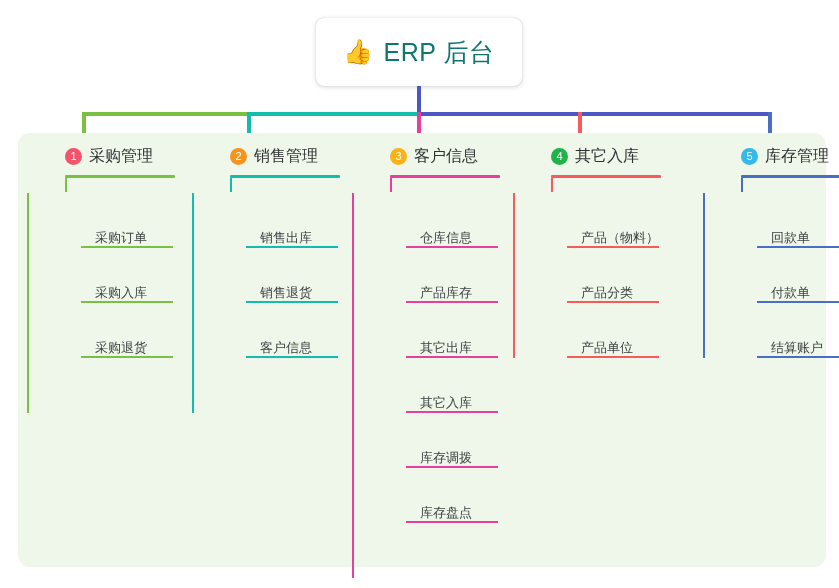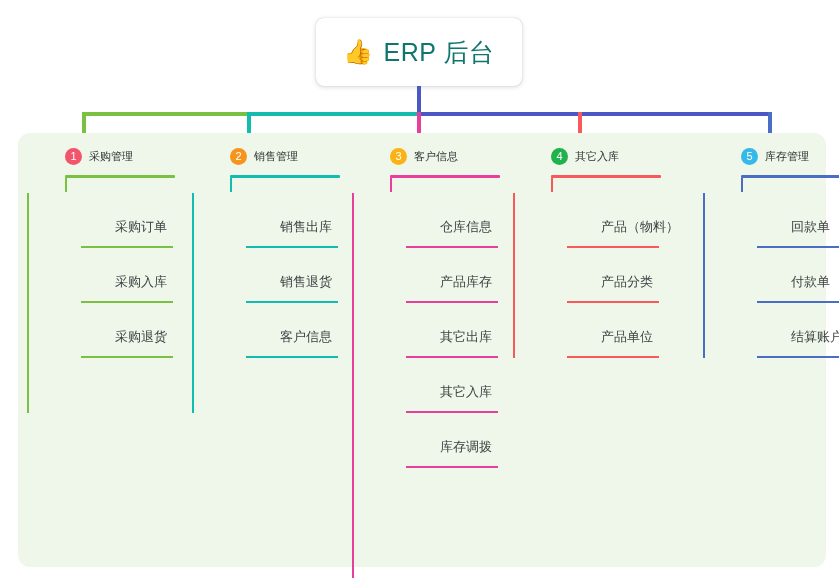--- a/index.html
+++ b/index.html
@@ -89,21 +89,21 @@
     height: 17px;
     border-radius: 50%;
     color: #ffffff;
     font-size: 11px;
     line-height: 17px;
     text-align: center;
     flex: 0 0 auto;
     font-weight: normal;
   }
   .col-title {
-    font-size: 11px;
+    font-size: 16px;
     color: #2f3133;
     white-space: nowrap;
   }
   .col-rule {
     position: absolute;
     left: 22px;
     top: 42px;
     width: 110px;
     height: 3px;
     border-radius: 1px;
@@ -116,25 +116,24 @@
     padding-left: 38px;
   }
   .leaf {
     position: relative;
     height: 55px;
     box-sizing: border-box;
   }
   .leaf-label {
     position: absolute;
     left: 14px;
-    bottom: 12px;
+    bottom: 1px;
     font-size: 13px;
     color: #3f4245;
     white-space: nowrap;
-    margin-left: 20px;
   }
   .leaf-rule {
     position: absolute;
     left: 0;
     bottom: 0;
     width: 92px;
     height: 2px;
   }
   .leaf-spine {
     position: absolute;
@@ -241,20 +240,24 @@
           <div class="leaf-rule" style="background: rgb(232, 62, 156);"></div>
         </div>
         <div class="leaf">
           <span class="leaf-label">其它入库</span>
           <div class="leaf-rule" style="background: rgb(232, 62, 156);"></div>
         </div>
         <div class="leaf">
           <span class="leaf-label">库存调拨</span>
           <div class="leaf-rule" style="background: rgb(232, 62, 156);"></div>
         </div>
+        <div class="leaf">
+          <span class="leaf-label">库存盘点</span>
+          <div class="leaf-rule" style="background: rgb(232, 62, 156);"></div>
+        </div>
       </div>
     </div>
   <div class="column" id="col-3" style="left:511px;">
       <div class="col-head">
         <span class="badge" style="background: rgb(33, 178, 75);">4</span>
         <span class="col-title">其它入库</span>
       </div>
       <div class="col-rule" style="background: rgb(246, 90, 90);"></div>
       <div class="head-spine" style="background: rgb(246, 90, 90); left: 22px; top: 45px; height: 14px;"></div>
       <div class="leaves">

